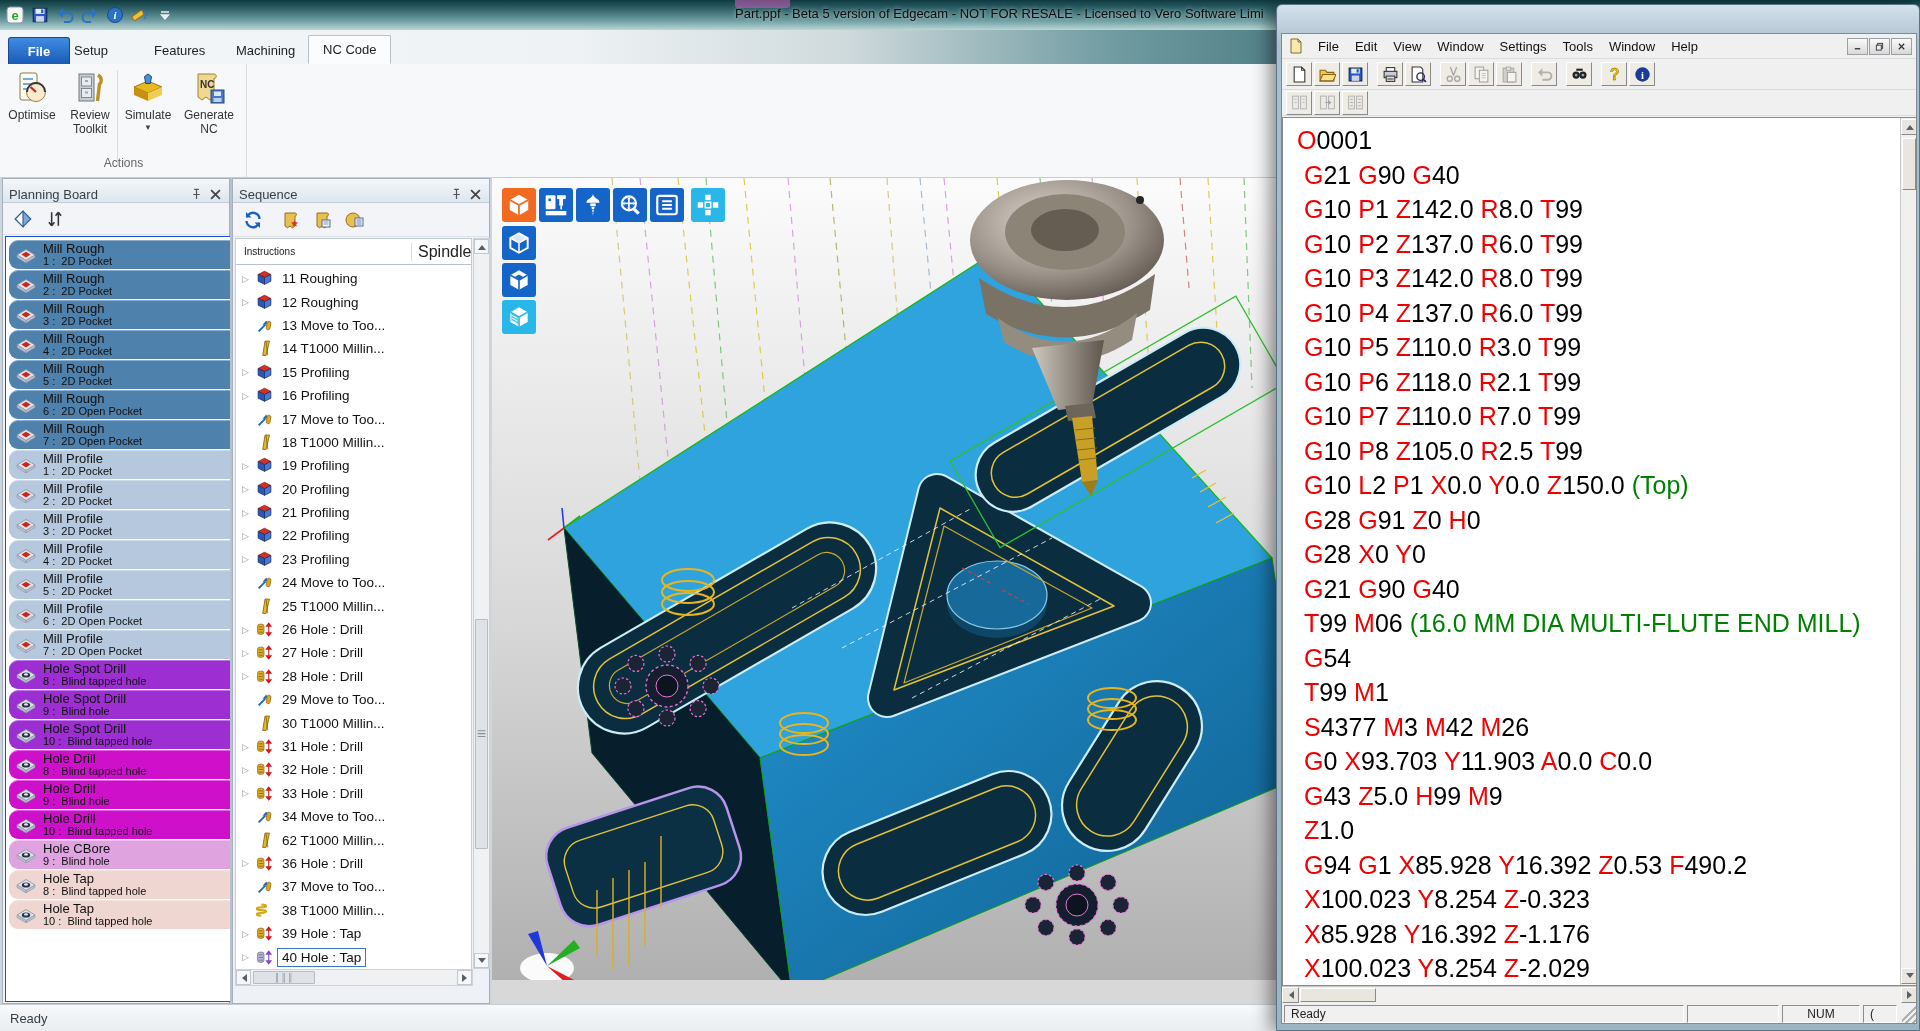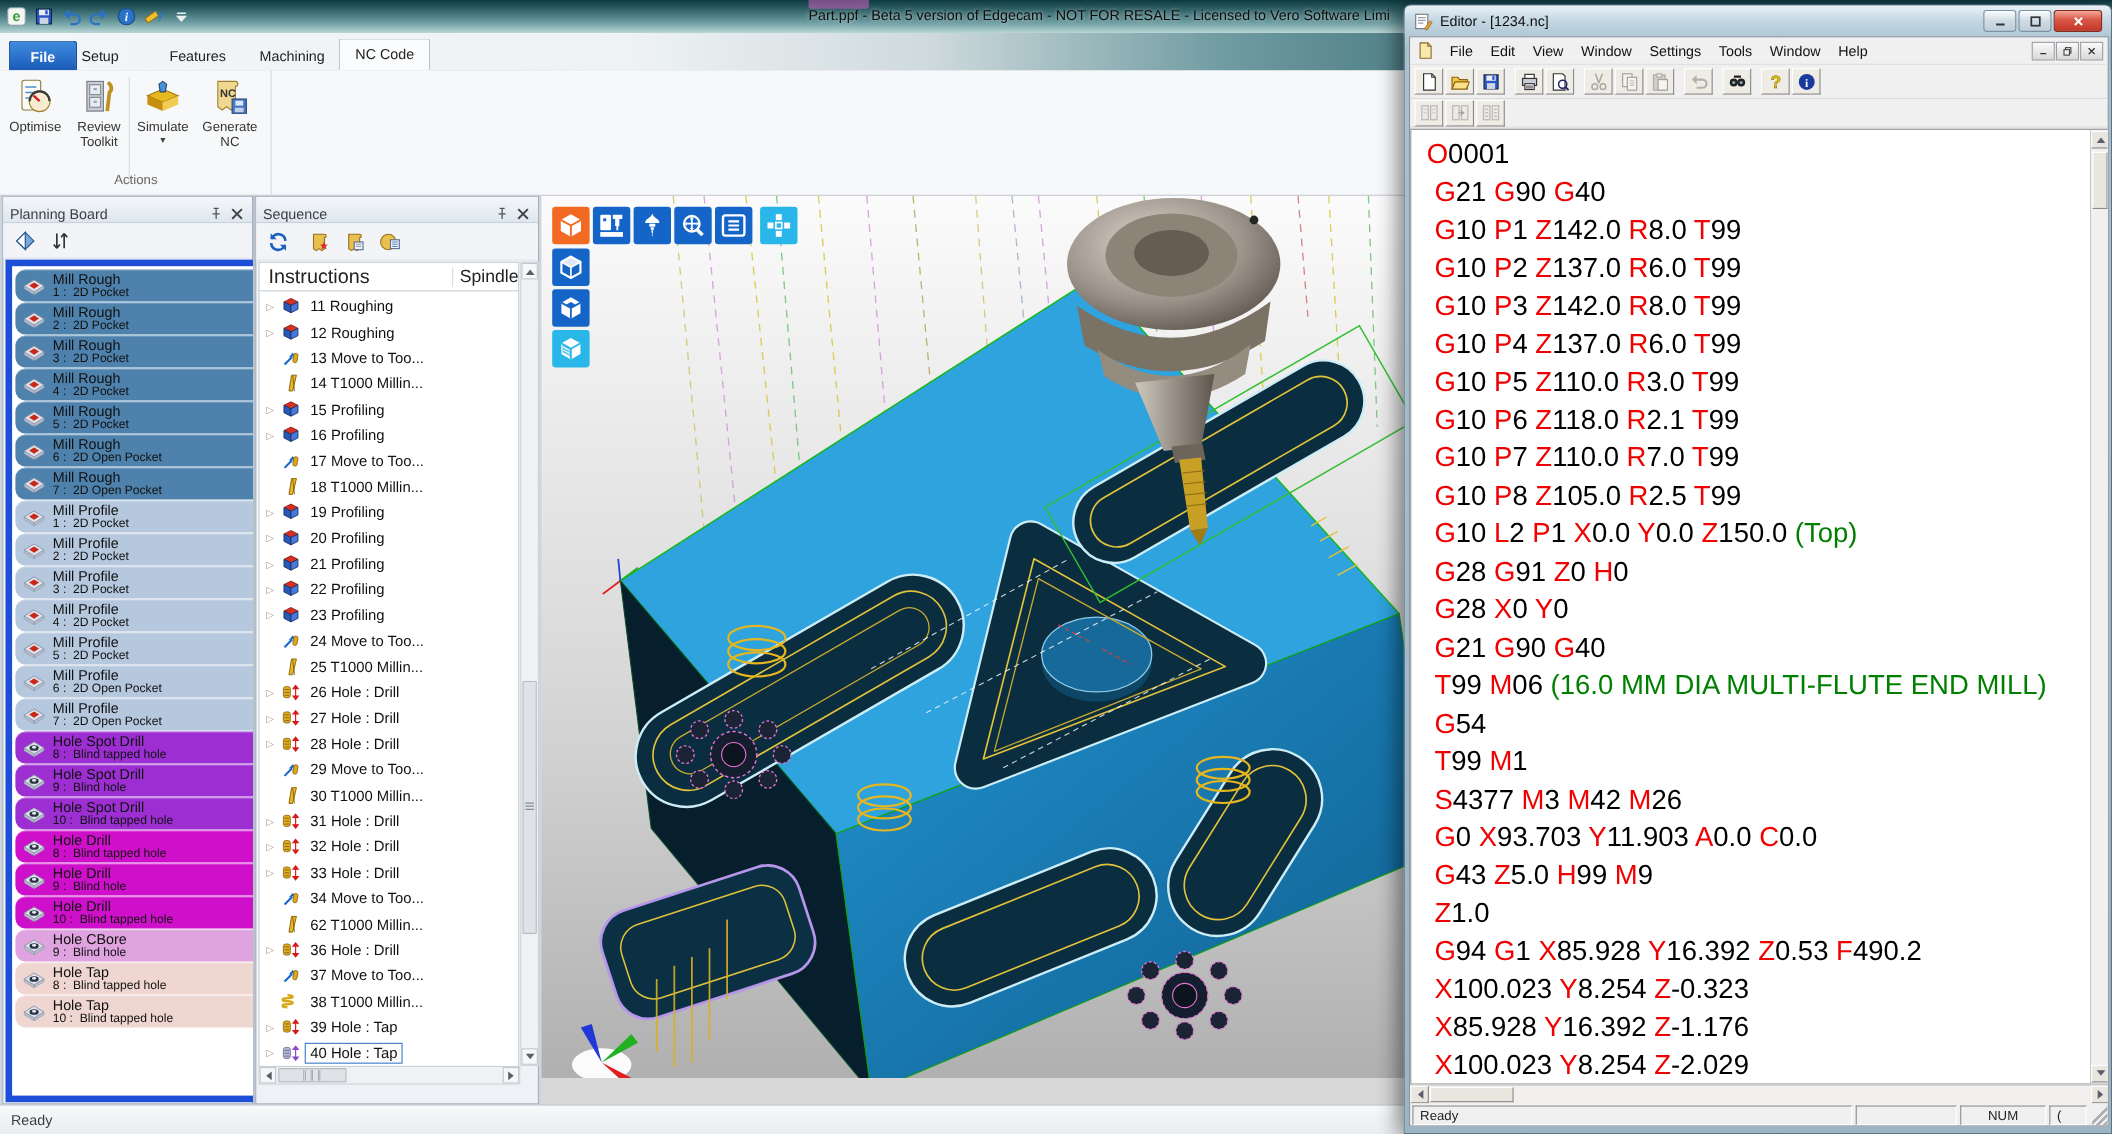--- a/index.html
+++ b/index.html
@@ -41,35 +41,35 @@
 .panel-title{font-size:13px;color:#3a3f46;flex:1}
 .hbtn{width:16px;height:16px;margin-left:3px;display:flex;align-items:center;justify-content:center}
 .hbtn .icn,.hbtn svg{width:11px;height:13px}
 .panel-toolbar{display:flex;align-items:center;gap:8px;padding:0 8px;background:#f2f4f7;border-bottom:1px solid #dfe4e9}
 .ptb-btn{width:24px;height:24px;display:flex;align-items:center;justify-content:center}
 .ptb-btn .icn{width:20px;height:20px}
 
 
 .planning{left:2px;top:178px;width:228px;height:826px}
 .planning .panel-toolbar{height:32px}
-.pb-list{position:absolute;left:2px;top:57px;width:262px;height:766px;background:#fff;border:6px solid #1d4ed8;overflow:hidden;padding-top:2px}
+.pb-list{position:absolute;left:2px;top:57px;width:262px;height:766px;background:#fff;border:1px solid #1d4ed8;overflow:hidden;padding-top:2px}
 .pb-item{position:relative;height:29px;margin:1px 3px;border-radius:9px;display:flex;align-items:center;
   padding:0 4px 0 6px;box-shadow:inset 0 1px 0 rgba(255,255,255,.35)}
 .pb-icn{width:22px;height:16px;margin-right:6px;flex:none}
 .pb-text{flex:1;overflow:hidden}
 .pb-title{font-size:13px;line-height:13px;color:#101010}
 .pb-sub{font-size:11px;line-height:12px;color:#101010;white-space:pre}
 .pb-check{font-size:15px;color:#1ea21e;font-weight:bold;margin-right:2px}
 
 
 .sequence{left:232px;top:178px;width:258px;height:826px}
 .sequence .panel-toolbar{height:34px}
 .seq-colhead{position:absolute;left:2px;top:59px;width:237px;height:27px;background:#fff;
   border:1px solid #c6ced6;border-bottom:1px solid #b9c2ca;display:flex;align-items:center}
-.seq-colhead .c1{font-size:18px;color:#222;padding-left:8px;flex:1}
+.seq-colhead .c1{font-size:10px;color:#222;padding-left:8px;flex:1}
 .seq-colhead .c2{font-size:16px;color:#222;width:60px;border-left:1px solid #d8dde2;padding-left:6px}
 .seq-list{position:absolute;left:2px;top:86px;width:237px;height:704px;background:#fff;overflow:hidden;
   border-left:1px solid #c6ced6;border-right:1px solid #c6ced6;padding-top:2px}
 .seq-row{height:23.4px;display:flex;align-items:center;padding-left:6px}
 .seq-exp{width:12px;font-size:9px;color:#9a9a9a;flex:none}
 .seq-icn{width:17px;height:17px;margin:0 4px 0 2px;flex:none}
 .seq-txt{font-size:13.5px;color:#111;white-space:nowrap;padding:1px 4px;border:1px solid transparent}
 .seq-row.sel .seq-txt{border:1px solid #3a78c8;background:#fdfdfe}
 
 .vscroll{position:absolute;background:#f0f1f3;border:1px solid #cdd2d8}
@@ -1297,45 +1297,20 @@
           </span>
         </div>
       </div>
   </div>
 
   <div class="abs mainstatus">
     <span>Ready</span>
   </div>
 
   <div class="abs editor">
-    <div class="ed-titlebar">
-      <span class="ed-title-icn icn">
-          <svg viewBox="0 0 18 18">
-            <rect x="2" y="3" width="11" height="13" fill="#fff" stroke="#777"></rect>
-            <path d="M4 6h7M4 8.5h7M4 11h5" stroke="#99a"></path>
-            <path d="M10 16l5-7 2 1.5-5 7z" fill="#e8a030" stroke="#8a5a10" stroke-width=".6"></path>
-          </svg>
-        </span>
-      <span class="ed-title">Editor - [1234.nc]</span>
-      <span class="winbtn">
-          <svg viewBox="0 0 10 10">
-            <path d="M1.5 7.5h7" stroke="#333" stroke-width="1.6" fill="none"></path>
-          </svg>
-        </span>
-      <span class="winbtn">
-          <svg viewBox="0 0 10 10">
-            <rect x="1.5" y="1.5" width="7" height="7" fill="none" stroke="#333" stroke-width="1.4"></rect>
-          </svg>
-        </span>
-      <span class="winbtn close">
-          <svg viewBox="0 0 10 10">
-            <path d="M2 2l6 6M8 2l-6 6" stroke="#fff" stroke-width="1.7" fill="none"></path>
-          </svg>
-        </span>
-    </div>
     <div class="ed-client">
       <div class="ed-menubar" id="ed-menubar">
         <span class="icn">
             <svg viewBox="0 0 16 16">
               <path d="M3 1h7l3 3v11H3z" fill="#f7e9b0" stroke="#8a6a20"></path>
               <path d="M10 1v3h3" fill="none" stroke="#8a6a20"></path>
             </svg>
           </span>
       <span class="ed-menu">File</span>
           <span class="ed-menu">Edit</span>

